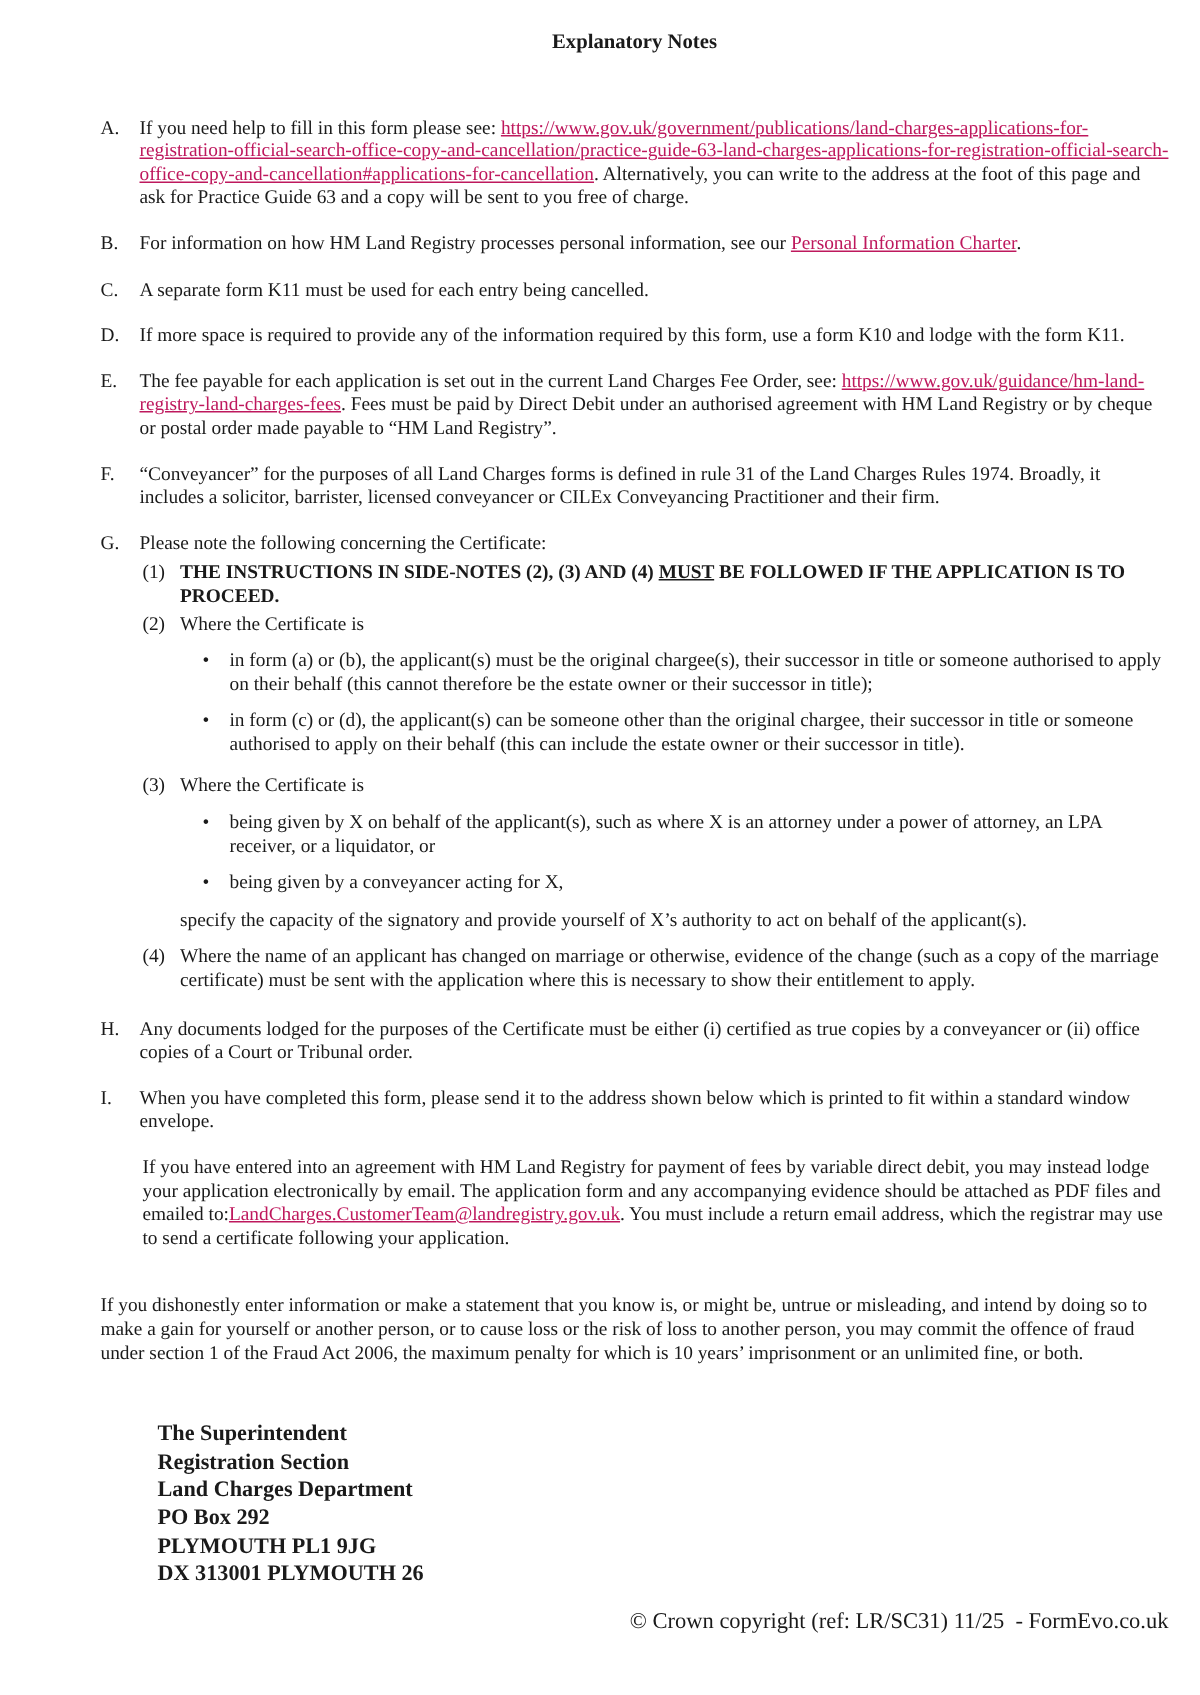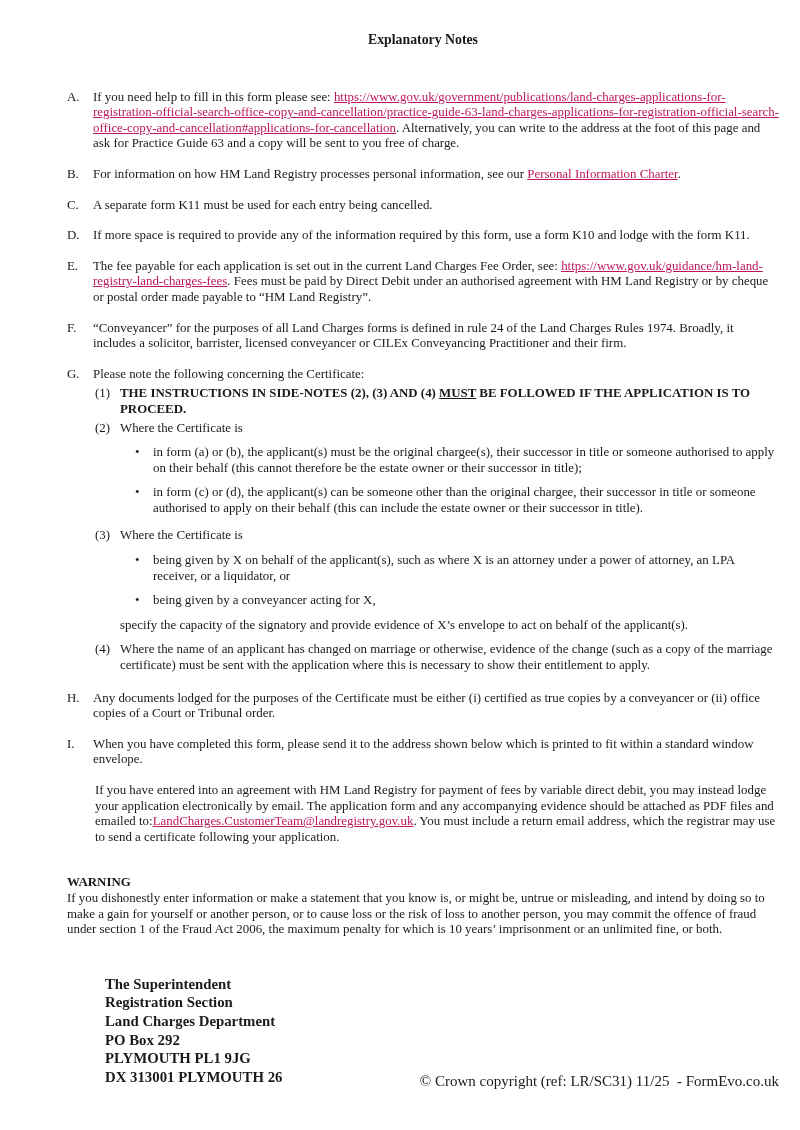--- a/index.html
+++ b/index.html
@@ -13,21 +13,21 @@
     line-height: 15.6px;
     color: #1a1a1a;
     box-sizing: border-box;
     overflow: hidden;
   }
   .content { padding: 20px 21px 0 67px; }
   .title {
     text-align: center;
     font-weight: bold;
     font-size: 13.8px;
-    margin: 12px;
+    margin: 0;
   }
   .notes { margin-top: 42px; }
   .note {
     display: grid;
     grid-template-columns: 26px 1fr;
     margin-bottom: 15px;
   }
   .note-marker { }
   .note-text { }
   a.doc-link {
@@ -104,21 +104,21 @@
         <span class="note-text">If more space is required to provide any of the information required by this form, use a form K10 and lodge with the form K11.</span>
       </div>
 
       <div class="note">
         <span class="note-marker">E.</span>
         <span class="note-text"><span>The fee payable for each application is set out in the current Land Charges Fee Order, see: </span><a class="doc-link">https://www.gov.uk/guidance/hm-land-registry-land-charges-fees</a><span>. Fees must be paid by Direct Debit under an authorised agreement with HM Land Registry or by cheque or postal order made payable to “HM Land Registry”.</span></span>
       </div>
 
       <div class="note">
         <span class="note-marker">F.</span>
-        <span class="note-text">“Conveyancer” for the purposes of all Land Charges forms is defined in rule 24 of the Land Charges Rules 1974. Broadly, it includes a solicitor, barrister, licensed conveyancer or CILEx Conveyancing Practitioner and their firm.</span>
+        <span class="note-text">“Conveyancer” for the purposes of all Land Charges forms is defined in rule 31 of the Land Charges Rules 1974. Broadly, it includes a solicitor, barrister, licensed conveyancer or CILEx Conveyancing Practitioner and their firm.</span>
       </div>
 
       <div class="note">
         <span class="note-marker">G.</span>
         <span class="note-text">Please note the following concerning the Certificate:</span>
       </div>
 
       <div class="sub" style="margin-top:-11px;">
         <span>(1)</span>
         <span class="sub-bold"><span>THE INSTRUCTIONS IN SIDE-NOTES (2), (3) AND (4) </span><span class="must">MUST</span><span> BE FOLLOWED IF THE APPLICATION IS TO PROCEED.</span></span>
@@ -144,21 +144,21 @@
         <span>
           <span>Where the Certificate is</span>
           <div class="bullet-row">
             <span class="bullet-marker">•</span>
             <span>being given by X on behalf of the applicant(s), such as where X is an attorney under a power of attorney, an LPA receiver, or a liquidator, or</span>
           </div>
           <div class="bullet-row">
             <span class="bullet-marker">•</span>
             <span>being given by a conveyancer acting for X,</span>
           </div>
-          <div class="specify">specify the capacity of the signatory and provide evidence of X’s envelope to act on behalf of the applicant(s).</div>
+          <div class="specify">specify the capacity of the signatory and provide yourself of X’s authority to act on behalf of the applicant(s).</div>
         </span>
       </div>
 
       <div class="sub" style="margin-bottom:17px;">
         <span>(4)</span>
         <span>Where the name of an applicant has changed on marriage or otherwise, evidence of the change (such as a copy of the marriage certificate) must be sent with the application where this is necessary to show their entitlement to apply.</span>
       </div>
 
       <div class="note">
         <span class="note-marker">H.</span>
@@ -168,21 +168,20 @@
       <div class="note">
         <span class="note-marker">I.</span>
         <span class="note-text">When you have completed this form, please send it to the address shown below which is printed to fit within a standard window envelope.</span>
       </div>
 
       <div class="email-para"><span>If you have entered into an agreement with HM Land Registry for payment of fees by variable direct debit, you may instead lodge your application electronically by email. The application form and any accompanying evidence should be attached as PDF files and emailed to:</span><a class="doc-link">LandCharges.CustomerTeam@landregistry.gov.uk</a><span>. You must include a return email address, which the registrar may use to send a certificate following your application.</span></div>
 
     </div>
 
     <div class="warning-block">
-      <div class="warning-heading">WARNING</div>
       <div>If you dishonestly enter information or make a statement that you know is, or might be, untrue or misleading, and intend by doing so to make a gain for yourself or another person, or to cause loss or the risk of loss to another person, you may commit the offence of fraud under section 1 of the Fraud Act 2006, the maximum penalty for which is 10 years’ imprisonment or an unlimited fine, or both.</div>
     </div>
 
     <div class="address-block">
       <div>The Superintendent</div>
       <div>Registration Section</div>
       <div>Land Charges Department</div>
       <div>PO Box 292</div>
       <div>PLYMOUTH PL1 9JG</div>
       <div>DX 313001 PLYMOUTH 26</div>

